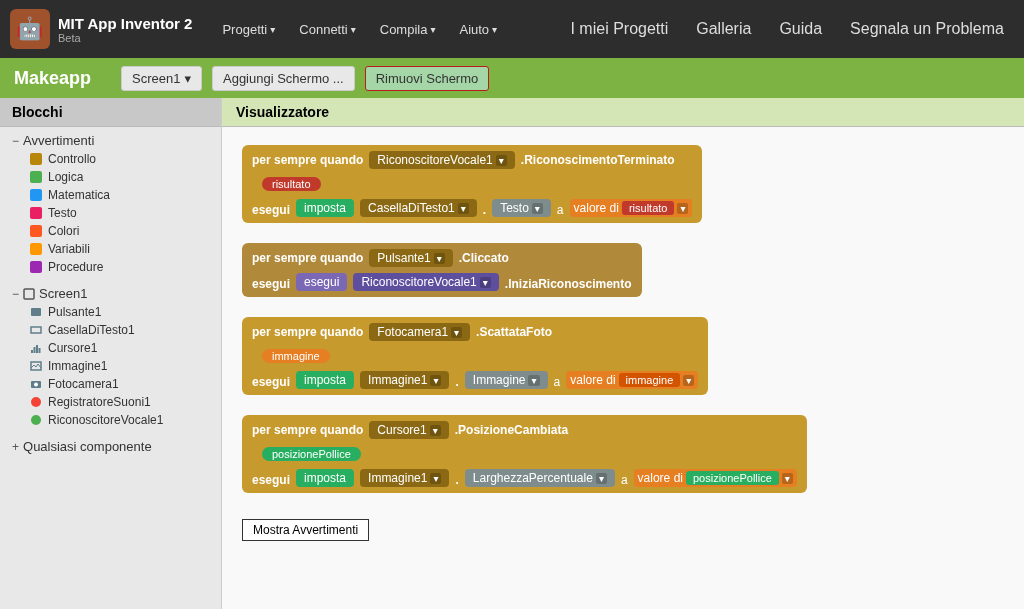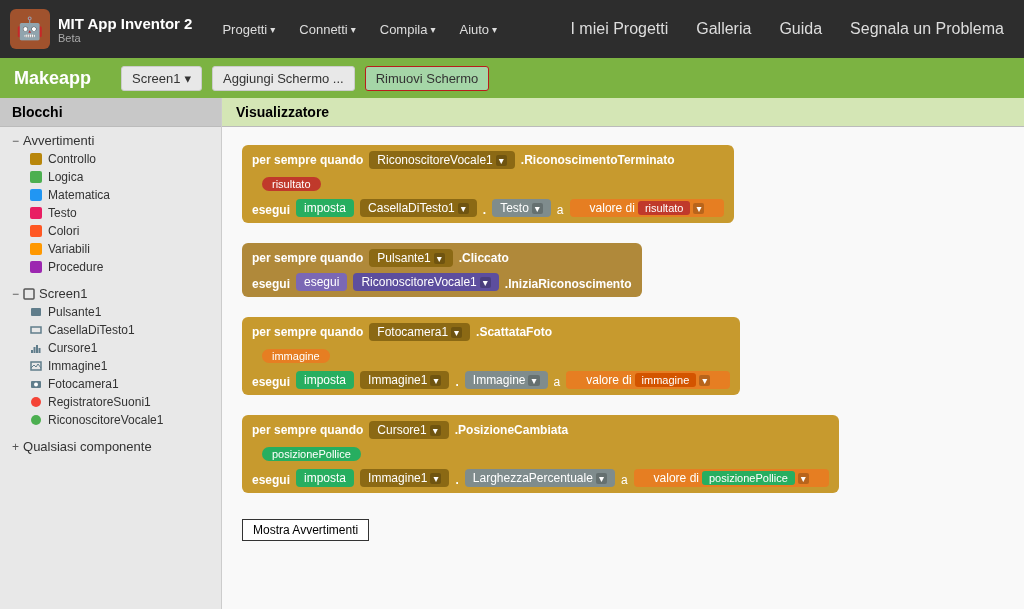--- a/index.html
+++ b/index.html
@@ -130,21 +130,21 @@
     .block-set-green {
       background: #27ae60;
     }
     .block-property {
       background: #7f8c8d; color: #fff; border-radius: 4px;
       padding: 2px 8px; font-size: 12px; display: flex; align-items: center; gap: 3px;
     }
     .block-to-label { color: #fff; font-size: 12px; }
     .block-value-wrap {
       background: #e67e22; color: #fff; border-radius: 4px;
-      padding: 2px 20px; font-size: 12px; display: flex; align-items: center; gap: 3px;
+      padding: 2px 4px; font-size: 12px; display: flex; align-items: center; gap: 3px;
     }
     .block-var-red {
       background: #c0392b; color: #fff; border-radius: 3px;
       padding: 1px 7px; font-size: 11px;
     }
     .block-var-orange {
       background: #d35400; color: #fff; border-radius: 3px;
       padding: 1px 7px; font-size: 11px;
     }
     .dropdown-small {

